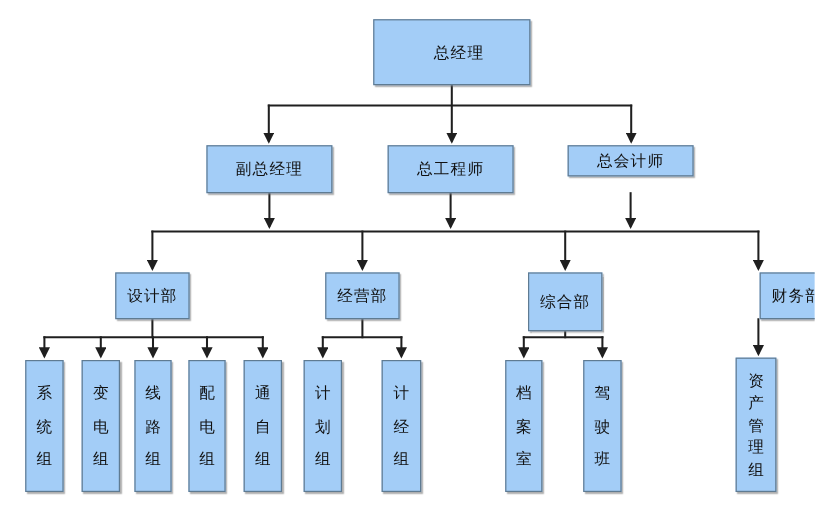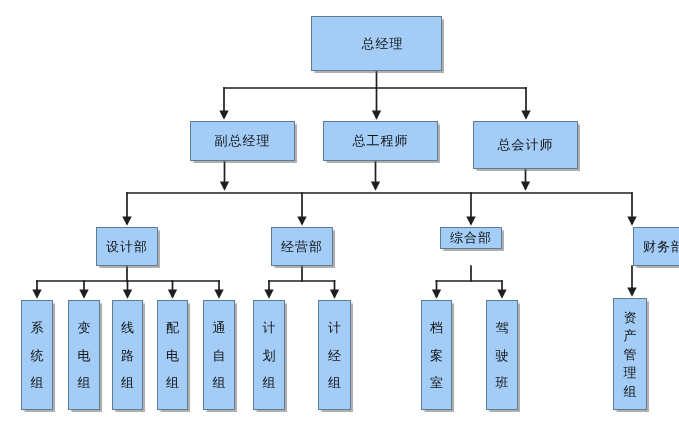--- a/index.html
+++ b/index.html
@@ -43,27 +43,27 @@
     flex-direction: column;
     justify-content: space-evenly;
     letter-spacing: 0;
     padding: 6px 0;
   }
   .vnode span { line-height: 1; display: block; }
 
   
   .n-gm        { left: 311px; top: 16px;  width: 131px; height: 55px; padding-left: 12px; }
   
-  .n-deputy    { left: 172px; top: 121px; width: 105px; height: 40px; margin-left: 18px; }
-  .n-engineer  { left: 323px; top: 121px; width: 115px; height: 40px; }
-  .n-accountant{ left: 473px; top: 121px; width: 105px; height: 48px; }
+  .n-deputy    { left: 172px; top: 121px; width: 105px; height: 40px; }
+  .n-engineer  { left: 323px; top: 121px; width: 105px; height: 40px; }
+  .n-accountant{ left: 473px; top: 121px; width: 105px; height: 26px; }
   
   .n-design    { left: 96px;  top: 227px; width: 62px;  height: 39px; }
   .n-operations{ left: 271px; top: 227px; width: 62px;  height: 39px; }
-  .n-general   { left: 440px; top: 227px; width: 62px;  height: 22px; }
+  .n-general   { left: 440px; top: 227px; width: 62px;  height: 49px; }
   .n-finance   { left: 601px; top: 227px; width: 62px;  height: 39px; margin-left: 32px; }
   
   .n-system      { left: 21px;  top: 300px; width: 32px; height: 110px; }
   .n-substation  { left: 68px;  top: 300px; width: 32px; height: 110px; }
   .n-line        { left: 112px; top: 300px; width: 31px; height: 110px; }
   .n-distribution{ left: 157px; top: 300px; width: 31px; height: 110px; }
   .n-commauto    { left: 203px; top: 300px; width: 32px; height: 110px; }
   .n-planning    { left: 253px; top: 300px; width: 32px; height: 110px; }
   .n-planecon    { left: 318px; top: 300px; width: 33px; height: 110px; }
   .n-archives    { left: 421px; top: 300px; width: 31px; height: 110px; }

